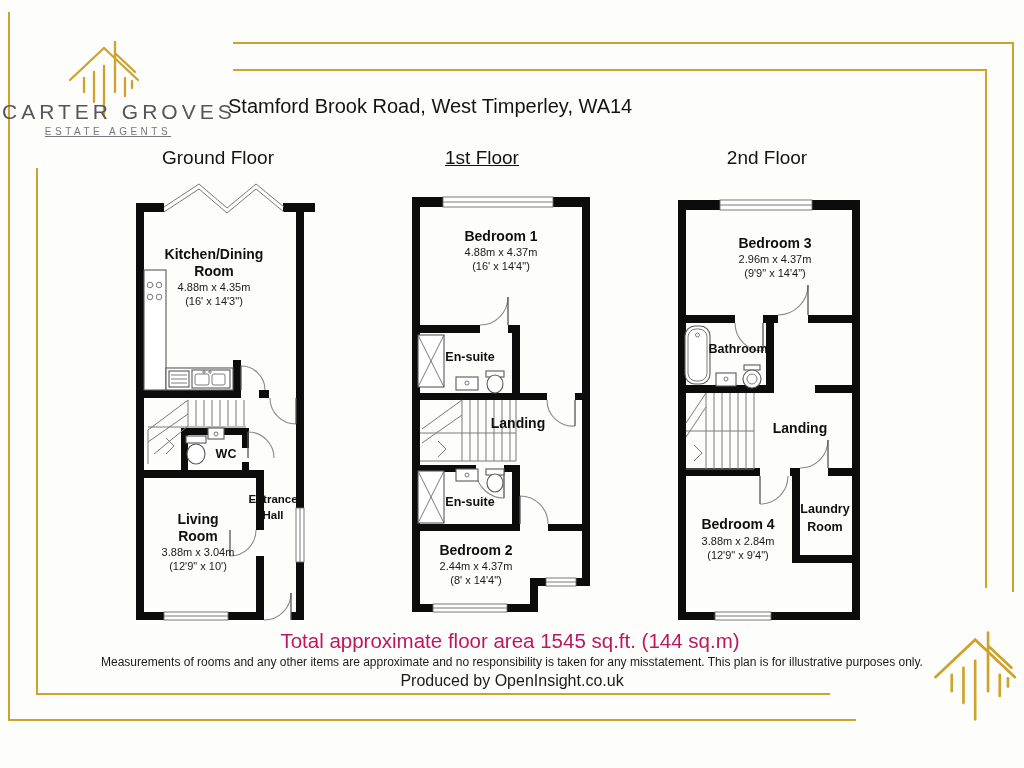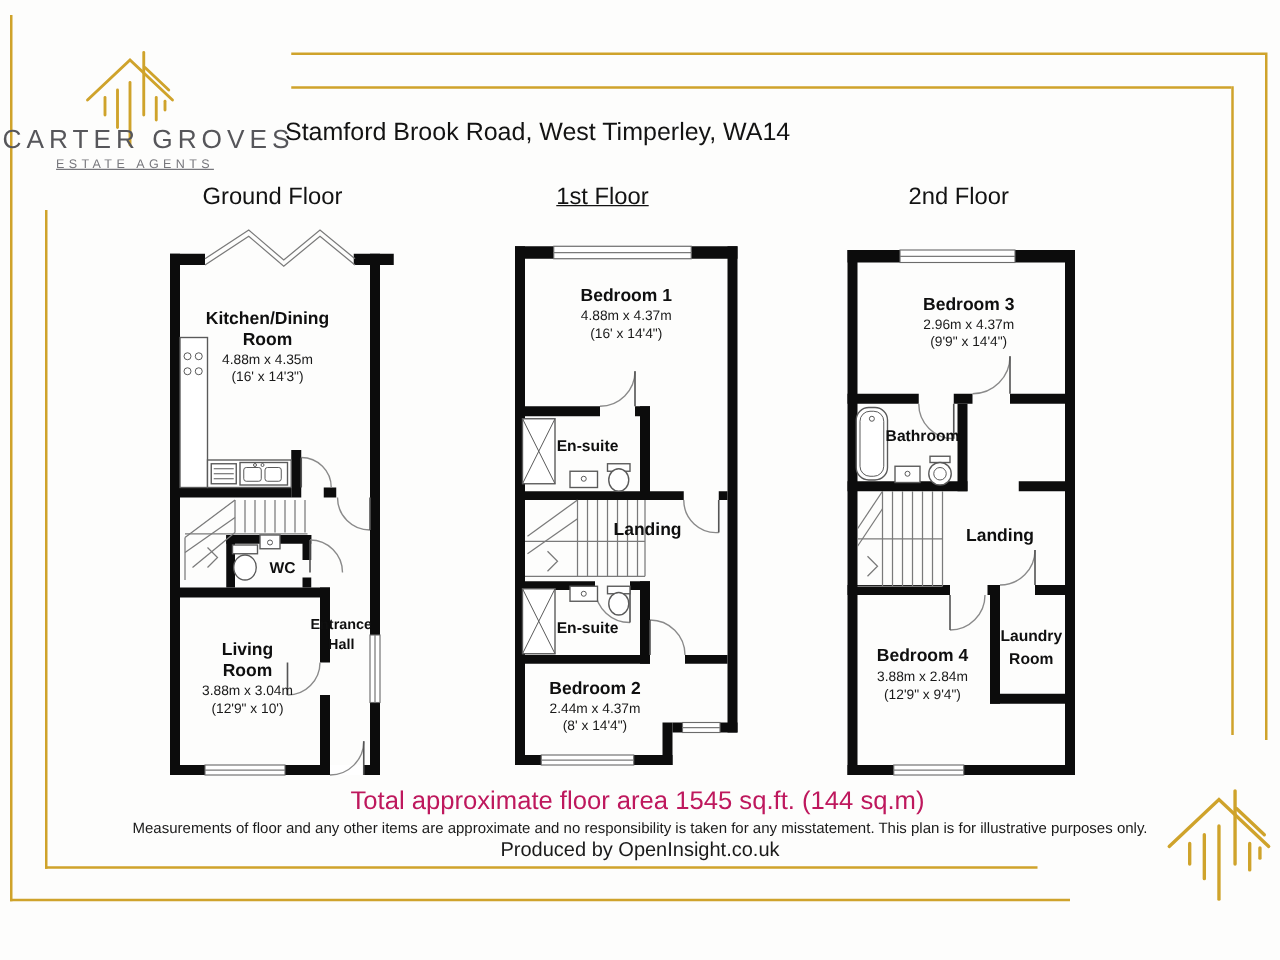--- a/index.html
+++ b/index.html
@@ -318,16 +318,16 @@
       <text class="rname" x="122" y="240">Landing</text>
       <text class="rname" x="60" y="336">Bedroom 4</text>
       <text class="rdim" x="60" y="352">3.88m x 2.84m</text>
       <text class="rdim" x="60" y="366">(12'9" x 9'4")</text>
       <text class="rname-s" x="147" y="320">Laundry</text>
       <text class="rname-s" x="147" y="338">Room</text>
     </g>
   </svg>
 
   <div class="footer-total">Total approximate floor area 1545 sq.ft. (144 sq.m)</div>
-  <div class="footer-disc">Measurements of floor and any other items are approximate and no responsibility is taken for any misstatement. This plan is for illustrative purposes only.</div>
+  <div class="footer-disc">Measurements of rooms and any other items are approximate and no responsibility is taken for any misstatement. This plan is for illustrative purposes only.</div>
   <div class="footer-prod">Produced by OpenInsight.co.uk</div>
 
 </div>
 
 </body></html>

